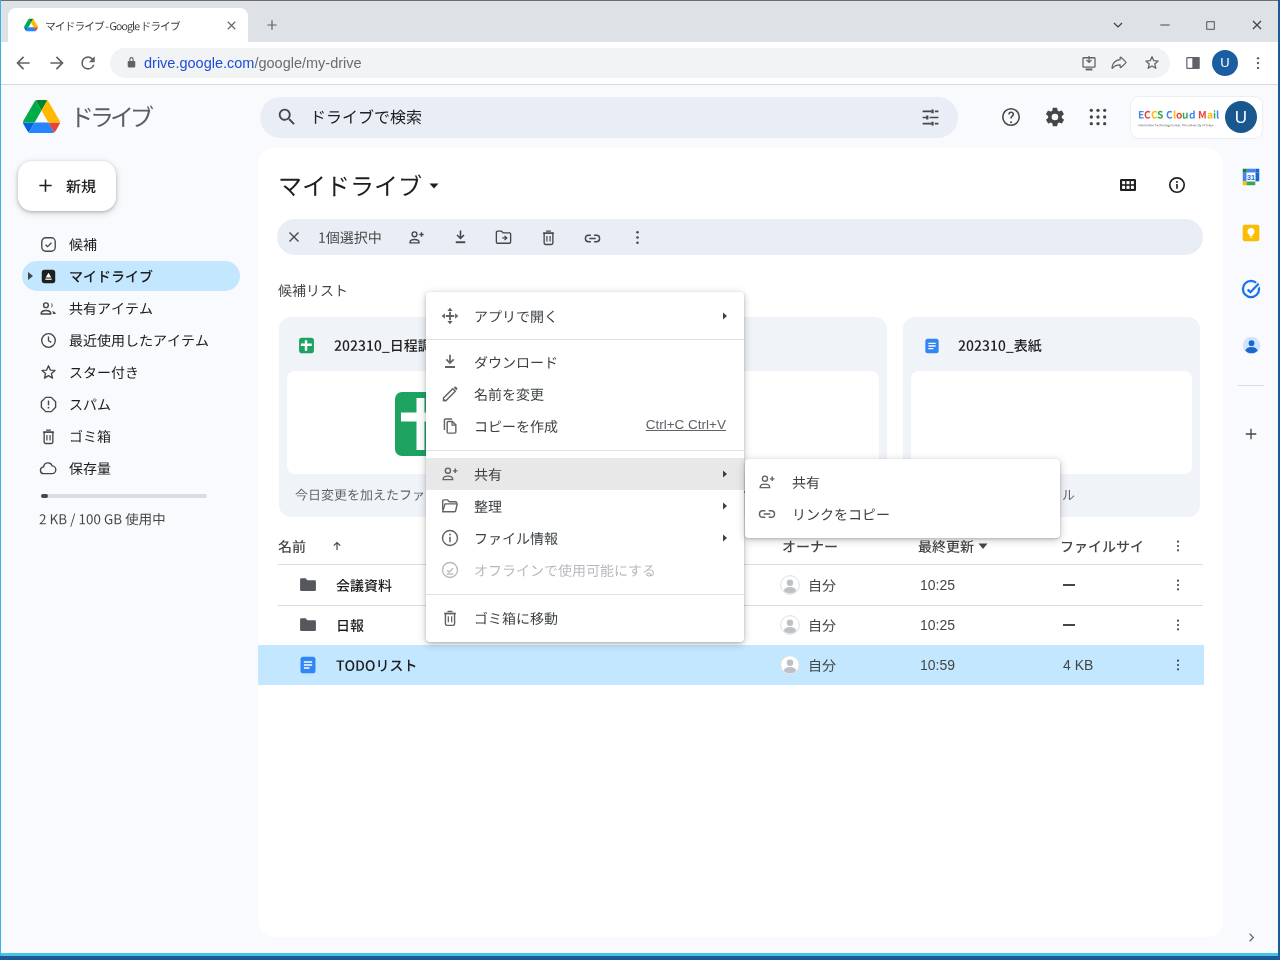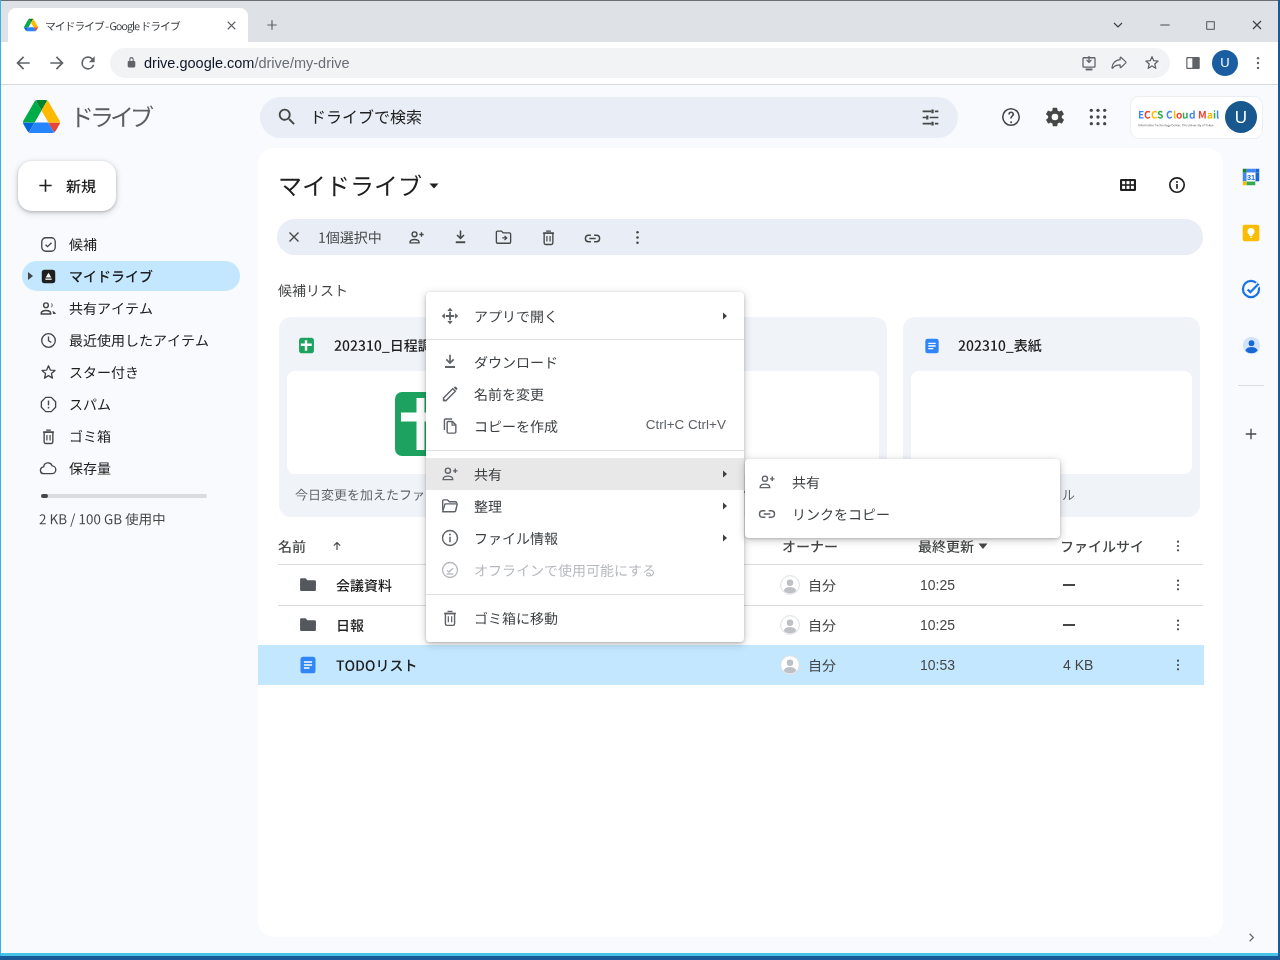--- a/index.html
+++ b/index.html
@@ -62,21 +62,21 @@
 <svg style="position:absolute;left:47px;top:53px" width="20" height="20" viewBox="0 0 24 24">
     <path d="M4 11h12.2l-5.6-5.6L12 4l8 8-8 8-1.4-1.4 5.6-5.6H4z" fill="#5f6368"></path>
   </svg>
 <svg style="position:absolute;left:78px;top:53px" width="20" height="20" viewBox="0 0 24 24">
     <path d="M17.65 6.35A7.95 7.95 0 0 0 12 4a8 8 0 1 0 7.73 10h-2.08A6 6 0 1 1 12 6c1.66 0 3.14.69 4.22 1.78L13 11h7V4z" fill="#5f6368"></path>
   </svg>
 <div class="abs" style="left:110px;top:48px;width:1060px;height:30px;background:#f1f3f4;border-radius:15px"></div>
 <svg style="position:absolute;left:125px;top:56px" width="13" height="13" viewBox="0 0 24 24">
     <path d="M12 2a4 4 0 0 0-4 4v3H7a2 2 0 0 0-2 2v8a2 2 0 0 0 2 2h10a2 2 0 0 0 2-2v-8a2 2 0 0 0-2-2h-1V6a4 4 0 0 0-4-4zm0 2a2 2 0 0 1 2 2v3h-4V6a2 2 0 0 1 2-2z" fill="#5f6368"></path>
   </svg>
-<div style="position:absolute;left:144px;top:52.6px;font:14.5px 'Liberation Sans',sans-serif;line-height:21.7px;white-space:pre"><span style="color:#0f172a">drive.google.com</span><span style="color:#696e74">/drive/my-drive</span></div>
+<div style="position:absolute;left:144px;top:52.6px;font:14.5px 'Liberation Sans',sans-serif;line-height:21.7px;white-space:pre"><span style="color:#1d4ed8">drive.google.com</span><span style="color:#696e74">/google/my-drive</span></div>
 <svg style="position:absolute;left:1080px;top:54px" width="18" height="18" viewBox="0 0 24 24">
     <path d="M12 2.5v8.5M8.6 7.8l3.4 3.4 3.4-3.4" stroke="#5f6368" stroke-width="1.7" fill="none"></path>
     <rect x="4" y="5" width="16" height="12.5" rx="1" stroke="#5f6368" stroke-width="1.7" fill="none"></rect>
     <path d="M7.5 20.6h9" stroke="#5f6368" stroke-width="2.6" fill="none"></path>
   </svg>
 <svg style="position:absolute;left:1110px;top:54px" width="18" height="18" viewBox="0 0 24 24">
     <path d="M13.5 7.5V4.8a.6.6 0 0 1 1-.45l6.6 6.2a.8.8 0 0 1 0 1.2l-6.6 6.2a.6.6 0 0 1-1-.45v-2.9c-4.2 0-7.5 1.2-9.8 4.1-.5.6-1.2.3-1.1-.5.7-5 3.8-9.9 10.9-10.7z" stroke="#5f6368" stroke-width="1.6" fill="none" stroke-linejoin="round"></path>
   </svg>
 <svg style="position:absolute;left:1143px;top:54px" width="18" height="18" viewBox="0 0 24 24">
     <path d="M12 3.5l2.3 5.4 5.9.5-4.5 3.9 1.35 5.8L12 16l-5.05 3.1L8.3 13.3 3.8 9.4l5.9-.5z" stroke="#5f6368" stroke-width="1.7" fill="none" stroke-linejoin="round"></path>
@@ -699,21 +699,21 @@
     <circle cx="12" cy="12" r="11.2" fill="#fff" stroke="#dadce0" stroke-width="1.2"></circle>
     <circle cx="12" cy="9.3" r="3.9" fill="#bdc1c6"></circle>
     <path d="M12 14.5c4 0 7 2 7.6 4.6a11.2 11.2 0 0 1-15.2 0C5 16.5 8 14.5 12 14.5z" fill="#bdc1c6"></path>
   </svg>
 <svg style="position:absolute;left:808.0px;top:654.5px;overflow:visible" width="28" height="21" viewBox="0 0 28 21">
     <g transform="translate(0 15.82)">
       <path transform="translate(0.00 0) scale(0.014000 -0.014000)" d="M239 411H774V264H239ZM239 482V631H774V482ZM239 194H774V46H239ZM455 842C447 802 431 747 416 703H163V-81H239V-25H774V-76H853V703H492C509 741 526 787 542 830Z" fill="#444746"></path>
       <path transform="translate(14.00 0) scale(0.014000 -0.014000)" d="M324 820C262 665 151 527 23 442C41 428 74 399 88 383C213 478 331 628 404 797ZM673 822 601 793C676 644 803 482 914 392C928 413 956 442 977 458C867 535 738 687 673 822ZM187 462V389H392C370 219 314 59 76 -19C93 -35 115 -65 125 -85C382 8 446 190 473 389H732C720 135 705 35 679 9C669 -1 657 -4 637 -4C613 -4 552 -3 486 3C500 -18 509 -50 511 -72C574 -76 636 -77 670 -74C704 -71 727 -64 747 -38C782 0 796 115 811 426C812 436 812 462 812 462Z" fill="#444746"></path>
     </g>
   </svg>
-<div style="position:absolute;top:654.5px;font:14px 'Liberation Sans',sans-serif;color:#444746;line-height:21.0px;white-space:pre;left:920px;">10:53</div>
+<div style="position:absolute;top:654.5px;font:14px 'Liberation Sans',sans-serif;color:#444746;line-height:21.0px;white-space:pre;left:920px;">10:59</div>
 <div style="position:absolute;top:654.5px;font:14px 'Liberation Sans',sans-serif;color:#444746;line-height:21.0px;white-space:pre;left:1063px;">4 KB</div>
 <svg style="position:absolute;left:1170px;top:657px" width="16" height="16" viewBox="0 0 24 24">
     <circle cx="12" cy="5.5" r="1.6" fill="#444746"></circle>
     <circle cx="12" cy="12" r="1.6" fill="#444746"></circle>
     <circle cx="12" cy="18.5" r="1.6" fill="#444746"></circle>
   </svg>
 <svg class="abs" style="left:1240px;top:166px" width="22" height="22" viewBox="0 0 24 24">
     <rect x="3" y="3" width="18" height="18" rx="2" fill="#fff"></rect>
     <path d="M16.7 3H21v4.3h-4.3z" fill="#1967d2"></path>
     <path d="M7.3 3H16.7v4.3H7.3z" fill="#4285f4"></path>
@@ -802,21 +802,21 @@
 <svg style="z-index:31;position:absolute;left:474.0px;top:415.5px;overflow:visible" width="84" height="21" viewBox="0 0 84 21">
     <g transform="translate(0 15.82)">
       <path transform="translate(0.00 0) scale(0.014000 -0.014000)" d="M159 134V43C186 45 231 47 272 47H761L759 -9H849C848 7 845 52 845 88V604C845 628 847 659 848 682C828 681 798 680 774 680H281C249 680 205 682 172 686V597C195 598 245 600 282 600H761V128H270C228 128 185 131 159 134Z" fill="#3c4043"></path>
       <path transform="translate(14.00 0) scale(0.014000 -0.014000)" d="M759 697C759 734 788 764 825 764C861 764 891 734 891 697C891 661 861 632 825 632C788 632 759 661 759 697ZM713 697C713 636 763 586 825 586C887 586 937 636 937 697C937 759 887 810 825 810C763 810 713 759 713 697ZM279 750H186C190 727 192 693 192 669C192 616 192 216 192 119C192 38 235 3 312 -11C353 -18 413 -21 472 -21C581 -21 731 -13 818 0V91C735 69 582 59 476 59C427 59 375 62 344 67C295 77 274 90 274 141V361C398 393 571 446 683 491C713 502 749 518 777 530L742 610C714 593 684 578 654 565C550 520 392 472 274 443V669C274 697 276 727 279 750Z" fill="#3c4043"></path>
       <path transform="translate(28.00 0) scale(0.014000 -0.014000)" d="M102 433V335C133 338 186 340 241 340C316 340 715 340 790 340C835 340 877 336 897 335V433C875 431 839 428 789 428C715 428 315 428 241 428C185 428 132 431 102 433Z" fill="#3c4043"></path>
       <path transform="translate(42.00 0) scale(0.014000 -0.014000)" d="M882 441 849 516C821 501 797 490 767 477C715 453 654 429 585 396C570 454 517 486 452 486C409 486 351 473 313 449C347 494 380 551 403 604C512 608 636 616 735 632L736 706C642 689 533 680 431 675C446 722 454 761 460 791L378 798C376 761 367 716 353 673L287 672C241 672 171 676 118 683V608C173 604 239 602 282 602H326C288 521 221 418 95 296L163 246C197 286 225 323 254 350C299 392 363 423 426 423C471 423 507 404 517 361C400 300 281 226 281 108C281 -14 396 -45 539 -45C626 -45 737 -37 813 -27L815 53C727 38 620 29 542 29C439 29 361 41 361 119C361 185 426 238 519 287C519 235 518 170 516 131H593L590 323C666 359 737 388 793 409C820 420 856 434 882 441Z" fill="#3c4043"></path>
       <path transform="translate(56.00 0) scale(0.014000 -0.014000)" d="M526 828C476 681 395 536 305 442C322 430 351 404 363 391C414 447 463 520 506 601H575V-79H651V164H952V235H651V387H939V456H651V601H962V673H542C563 717 582 763 598 809ZM285 836C229 684 135 534 36 437C50 420 72 379 80 362C114 397 147 437 179 481V-78H254V599C293 667 329 741 357 814Z" fill="#3c4043"></path>
       <path transform="translate(70.00 0) scale(0.014000 -0.014000)" d="M544 839C544 782 546 725 549 670H128V389C128 259 119 86 36 -37C54 -46 86 -72 99 -87C191 45 206 247 206 388V395H389C385 223 380 159 367 144C359 135 350 133 335 133C318 133 275 133 229 138C241 119 249 89 250 68C299 65 345 65 371 67C398 70 415 77 431 96C452 123 457 208 462 433C462 443 463 465 463 465H206V597H554C566 435 590 287 628 172C562 96 485 34 396 -13C412 -28 439 -59 451 -75C528 -29 597 26 658 92C704 -11 764 -73 841 -73C918 -73 946 -23 959 148C939 155 911 172 894 189C888 56 876 4 847 4C796 4 751 61 714 159C788 255 847 369 890 500L815 519C783 418 740 327 686 247C660 344 641 463 630 597H951V670H626C623 725 622 781 622 839ZM671 790C735 757 812 706 850 670L897 722C858 756 779 805 716 836Z" fill="#3c4043"></path>
     </g>
   </svg>
-<div class="abs" style="right:554px;top:417px;font:13.5px 'Liberation Sans',sans-serif;color:#5f6368;z-index:31;">Ctrl+C Ctrl+V</div>
+<div class="abs" style="right:554px;top:417px;font:13.5px 'Liberation Sans',sans-serif;color:#5f6368;z-index:31;text-decoration:underline;">Ctrl+C Ctrl+V</div>
 <div class="abs" style="left:426px;top:450px;width:318px;height:1px;background:#e0e0e0;z-index:31;"></div>
 <div class="abs" style="left:426px;top:458px;width:318px;height:32px;background:#e8e8e8;z-index:31;"></div>
 <svg class="abs" style="left:440px;top:464px;z-index:31;" width="20" height="20" viewBox="0 0 24 24">
     <circle cx="9.5" cy="8" r="3.1" stroke="#5f6368" stroke-width="1.7" fill="none"></circle>
     <path d="M3.8 18.7v-.5c0-2.1 2.6-3.7 5.7-3.7s5.7 1.6 5.7 3.7v.5z" stroke="#5f6368" stroke-width="1.7" fill="none"></path>
     <path d="M18.3 5.5v5.4M15.6 8.2H21" stroke="#5f6368" stroke-width="1.7" fill="none"></path>
   </svg>
 <svg style="z-index:31;position:absolute;left:474.0px;top:463.5px;overflow:visible" width="28" height="21" viewBox="0 0 28 21">
     <g transform="translate(0 15.82)">
       <path transform="translate(0.00 0) scale(0.014000 -0.014000)" d="M587 150C682 80 804 -20 864 -80L935 -34C870 27 745 122 653 189ZM329 187C273 112 160 25 62 -28C79 -41 106 -65 121 -81C222 -23 335 70 407 157ZM89 628V556H280V318H48V245H956V318H720V556H920V628H720V831H643V628H357V831H280V628ZM357 318V556H643V318Z" fill="#3c4043"></path>

